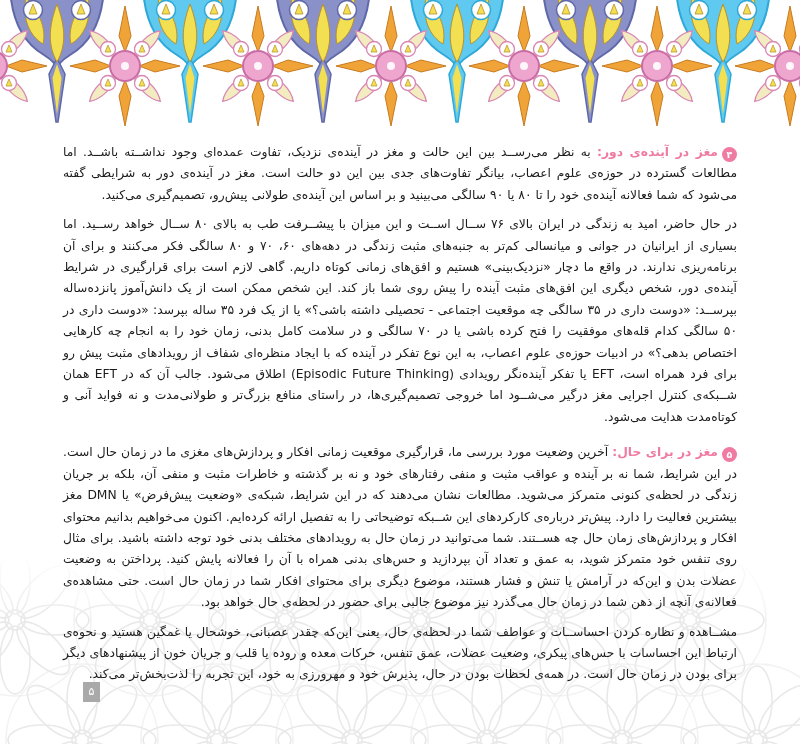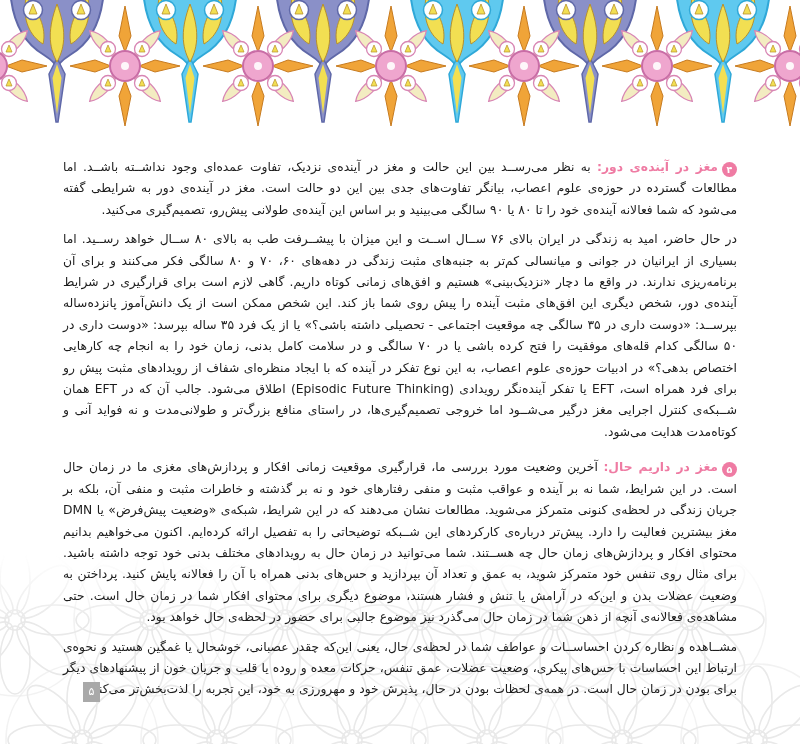--- a/index.html
+++ b/index.html
@@ -11,21 +11,21 @@
   
   .border-wrap{position:absolute;top:0;left:0;width:800px;height:150px;z-index:2;}
   
   .watermark{
     position:absolute;left:0;top:555px;width:800px;height:189px;z-index:0;
     -webkit-mask-image:linear-gradient(to bottom,transparent,#000 35%);
             mask-image:linear-gradient(to bottom,transparent,#000 35%);
   }
   
   .content{
-    position:absolute;top:157px;right:63px;left:63px;z-index:1;
+    position:absolute;top:142px;right:63px;left:63px;z-index:1;
     direction:rtl;text-align:justify;
     font-size:12.3px;line-height:21.4px;color:#1c1c1c;
   }
   .section{margin:0 0 14px 0;}
   .para{margin:0 0 8px 0;}
   .sec-title{
     color:#ef7ba3;font-weight:bold;
   }
   .num-icon{
     display:inline-block;width:15px;height:15px;border-radius:50%;
@@ -158,21 +158,21 @@
       <span class="num-icon">۴</span><span class="sec-title">مغز در آینده‌ی دور:</span>
       <span>به نظر می‌رســد بین این حالت و مغز در آینده‌ی نزدیک، تفاوت عمده‌ای وجود نداشــته باشــد. اما مطالعات گسترده در حوزه‌ی علوم اعصاب، بیانگر تفاوت‌های جدی بین این دو حالت است. مغز در آینده‌ی دور به شرایطی گفته می‌شود که شما فعالانه آینده‌ی خود را تا ۸۰ یا ۹۰ سالگی می‌بینید و بر اساس این آینده‌ی طولانی پیش‌رو، تصمیم‌گیری می‌کنید.</span>
     </p>
     <p class="para">
       <span>در حال حاضر، امید به زندگی در ایران بالای ۷۶ ســال اســت و این میزان با پیشــرفت طب به بالای ۸۰ ســال خواهد رســید. اما بسیاری از ایرانیان در جوانی و میانسالی کم‌تر به جنبه‌های مثبت زندگی در دهه‌های ۶۰، ۷۰ و ۸۰ سالگی فکر می‌کنند و برای آن برنامه‌ریزی ندارند. در واقع ما دچار «نزدیک‌بینی» هستیم و افق‌های زمانی کوتاه داریم. گاهی لازم است برای قرارگیری در شرایط آینده‌ی دور، شخص دیگری این افق‌های مثبت آینده را پیش روی شما باز کند. این شخص ممکن است از یک دانش‌آموز پانزده‌ساله بپرســد: «دوست داری در ۳۵ سالگی چه موقعیت اجتماعی - تحصیلی داشته باشی؟» یا از یک فرد ۳۵ ساله بپرسد: «دوست داری در ۵۰ سالگی کدام قله‌های موفقیت را فتح کرده باشی یا در ۷۰ سالگی و در سلامت کامل بدنی، زمان خود را به انجام چه کارهایی اختصاص بدهی؟» در ادبیات حوزه‌ی علوم اعصاب، به این نوع تفکر در آینده که با ایجاد منظره‌ای شفاف از رویدادهای مثبت پیش رو برای فرد همراه است، EFT یا تفکر آینده‌نگر رویدادی (Episodic Future Thinking) اطلاق می‌شود. جالب آن که در EFT همان شــبکه‌ی کنترل اجرایی مغز درگیر می‌شــود اما خروجی تصمیم‌گیری‌ها، در راستای منافع بزرگ‌تر و طولانی‌مدت و نه فواید آنی و کوتاه‌مدت هدایت می‌شود.</span>
     </p>
   </div>
 
   <div class="section">
     <p class="para">
-      <span class="num-icon">۵</span><span class="sec-title">مغز در داریم حال:</span>
+      <span class="num-icon">۵</span><span class="sec-title">مغز در برای حال:</span>
       <span>آخرین وضعیت مورد بررسی ما، قرارگیری موقعیت زمانی افکار و پردازش‌های مغزی ما در زمان حال است. در این شرایط، شما نه بر آینده و عواقب مثبت و منفی رفتارهای خود و نه بر گذشته و خاطرات مثبت و منفی آن، بلکه بر جریان زندگی در لحظه‌ی کنونی متمرکز می‌شوید. مطالعات نشان می‌دهند که در این شرایط، شبکه‌ی «وضعیت پیش‌فرض» یا DMN مغز بیشترین فعالیت را دارد. پیش‌تر درباره‌ی کارکردهای این شــبکه توضیحاتی را به تفصیل ارائه کرده‌ایم. اکنون می‌خواهیم بدانیم محتوای افکار و پردازش‌های زمان حال چه هســتند. شما می‌توانید در زمان حال به رویدادهای مختلف بدنی خود توجه داشته باشید. برای مثال روی تنفس خود متمرکز شوید، به عمق و تعداد آن بپردازید و حس‌های بدنی همراه با آن را فعالانه پایش کنید. پرداختن به وضعیت عضلات بدن و این‌که در آرامش یا تنش و فشار هستند، موضوع دیگری برای محتوای افکار شما در زمان حال است. حتی مشاهده‌ی فعالانه‌ی آنچه از ذهن شما در زمان حال می‌گذرد نیز موضوع جالبی برای حضور در لحظه‌ی حال خواهد بود.</span>
     </p>
     <p class="para">
       <span>مشــاهده و نظاره کردن احساســات و عواطف شما در لحظه‌ی حال، یعنی این‌که چقدر عصبانی، خوشحال یا غمگین هستید و نحوه‌ی ارتباط این احساسات با حس‌های پیکری، وضعیت عضلات، عمق تنفس، حرکات معده و روده یا قلب و جریان خون از پیشنهادهای دیگر برای بودن در زمان حال است. در همه‌ی لحظات بودن در حال، پذیرش خود و مهرورزی به خود، این تجربه را لذت‌بخش‌تر می‌کند.</span>
     </p>
   </div>
 
 </div>
 
 <div class="page-badge">۵</div>

